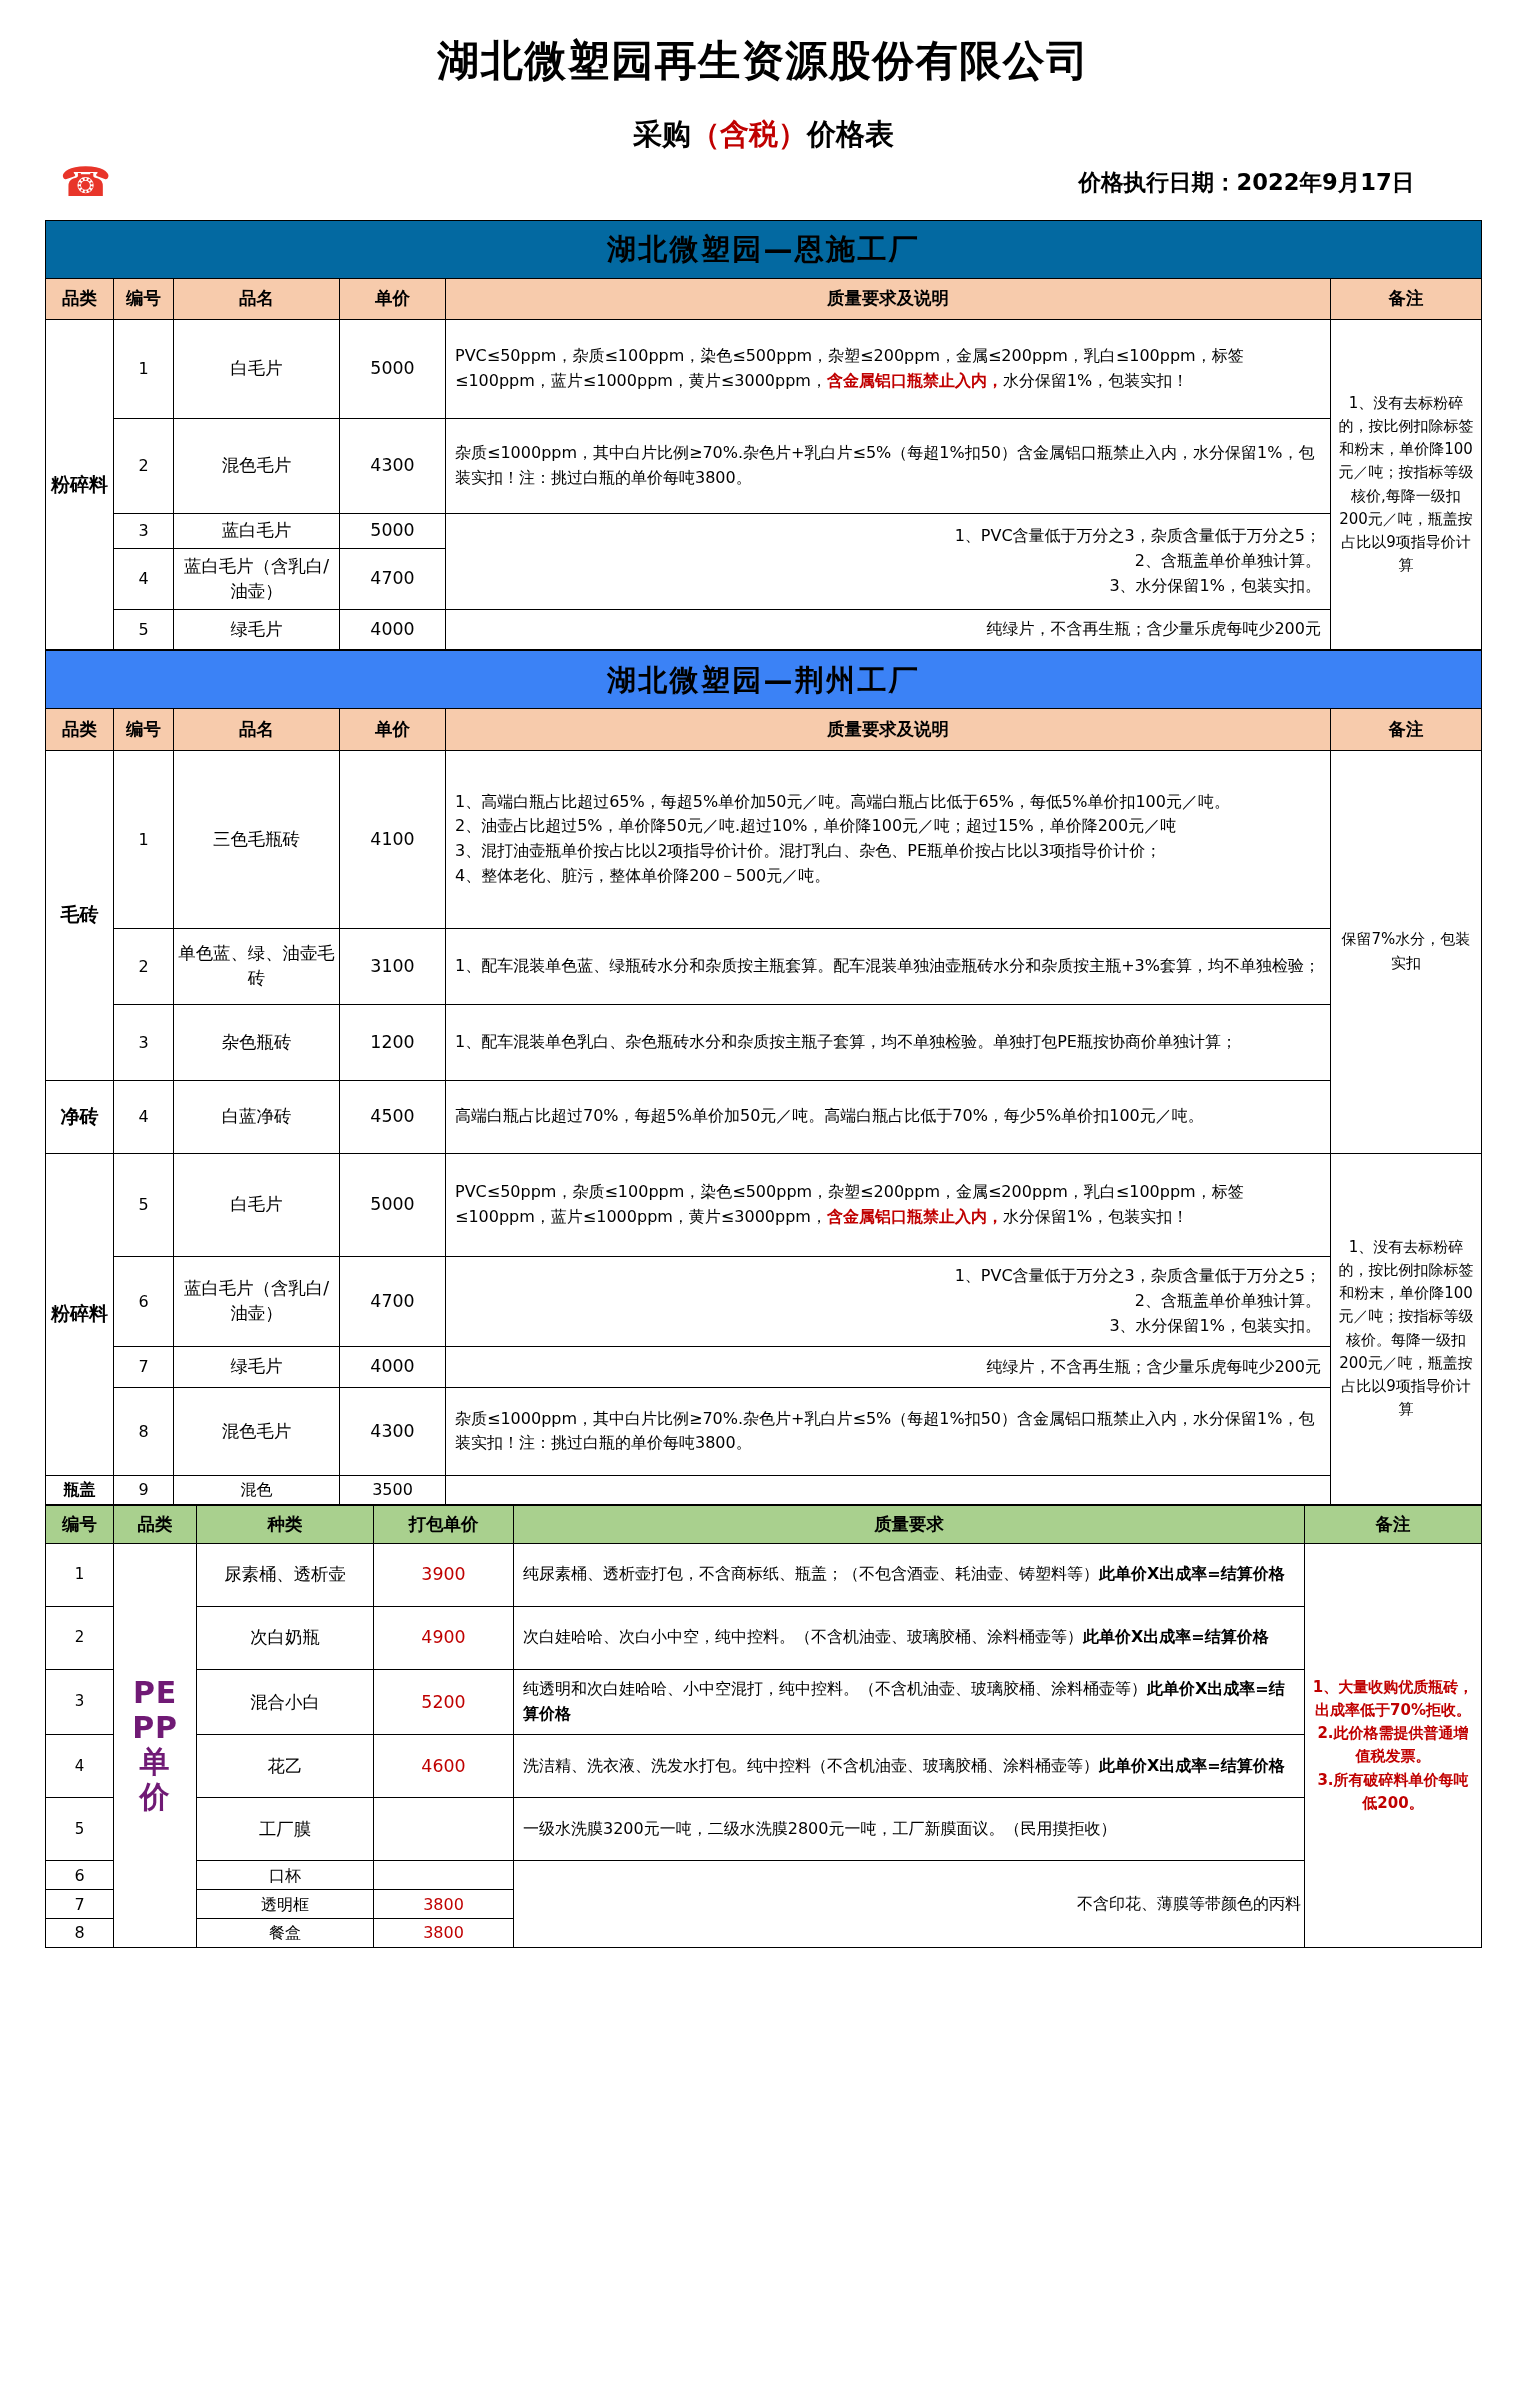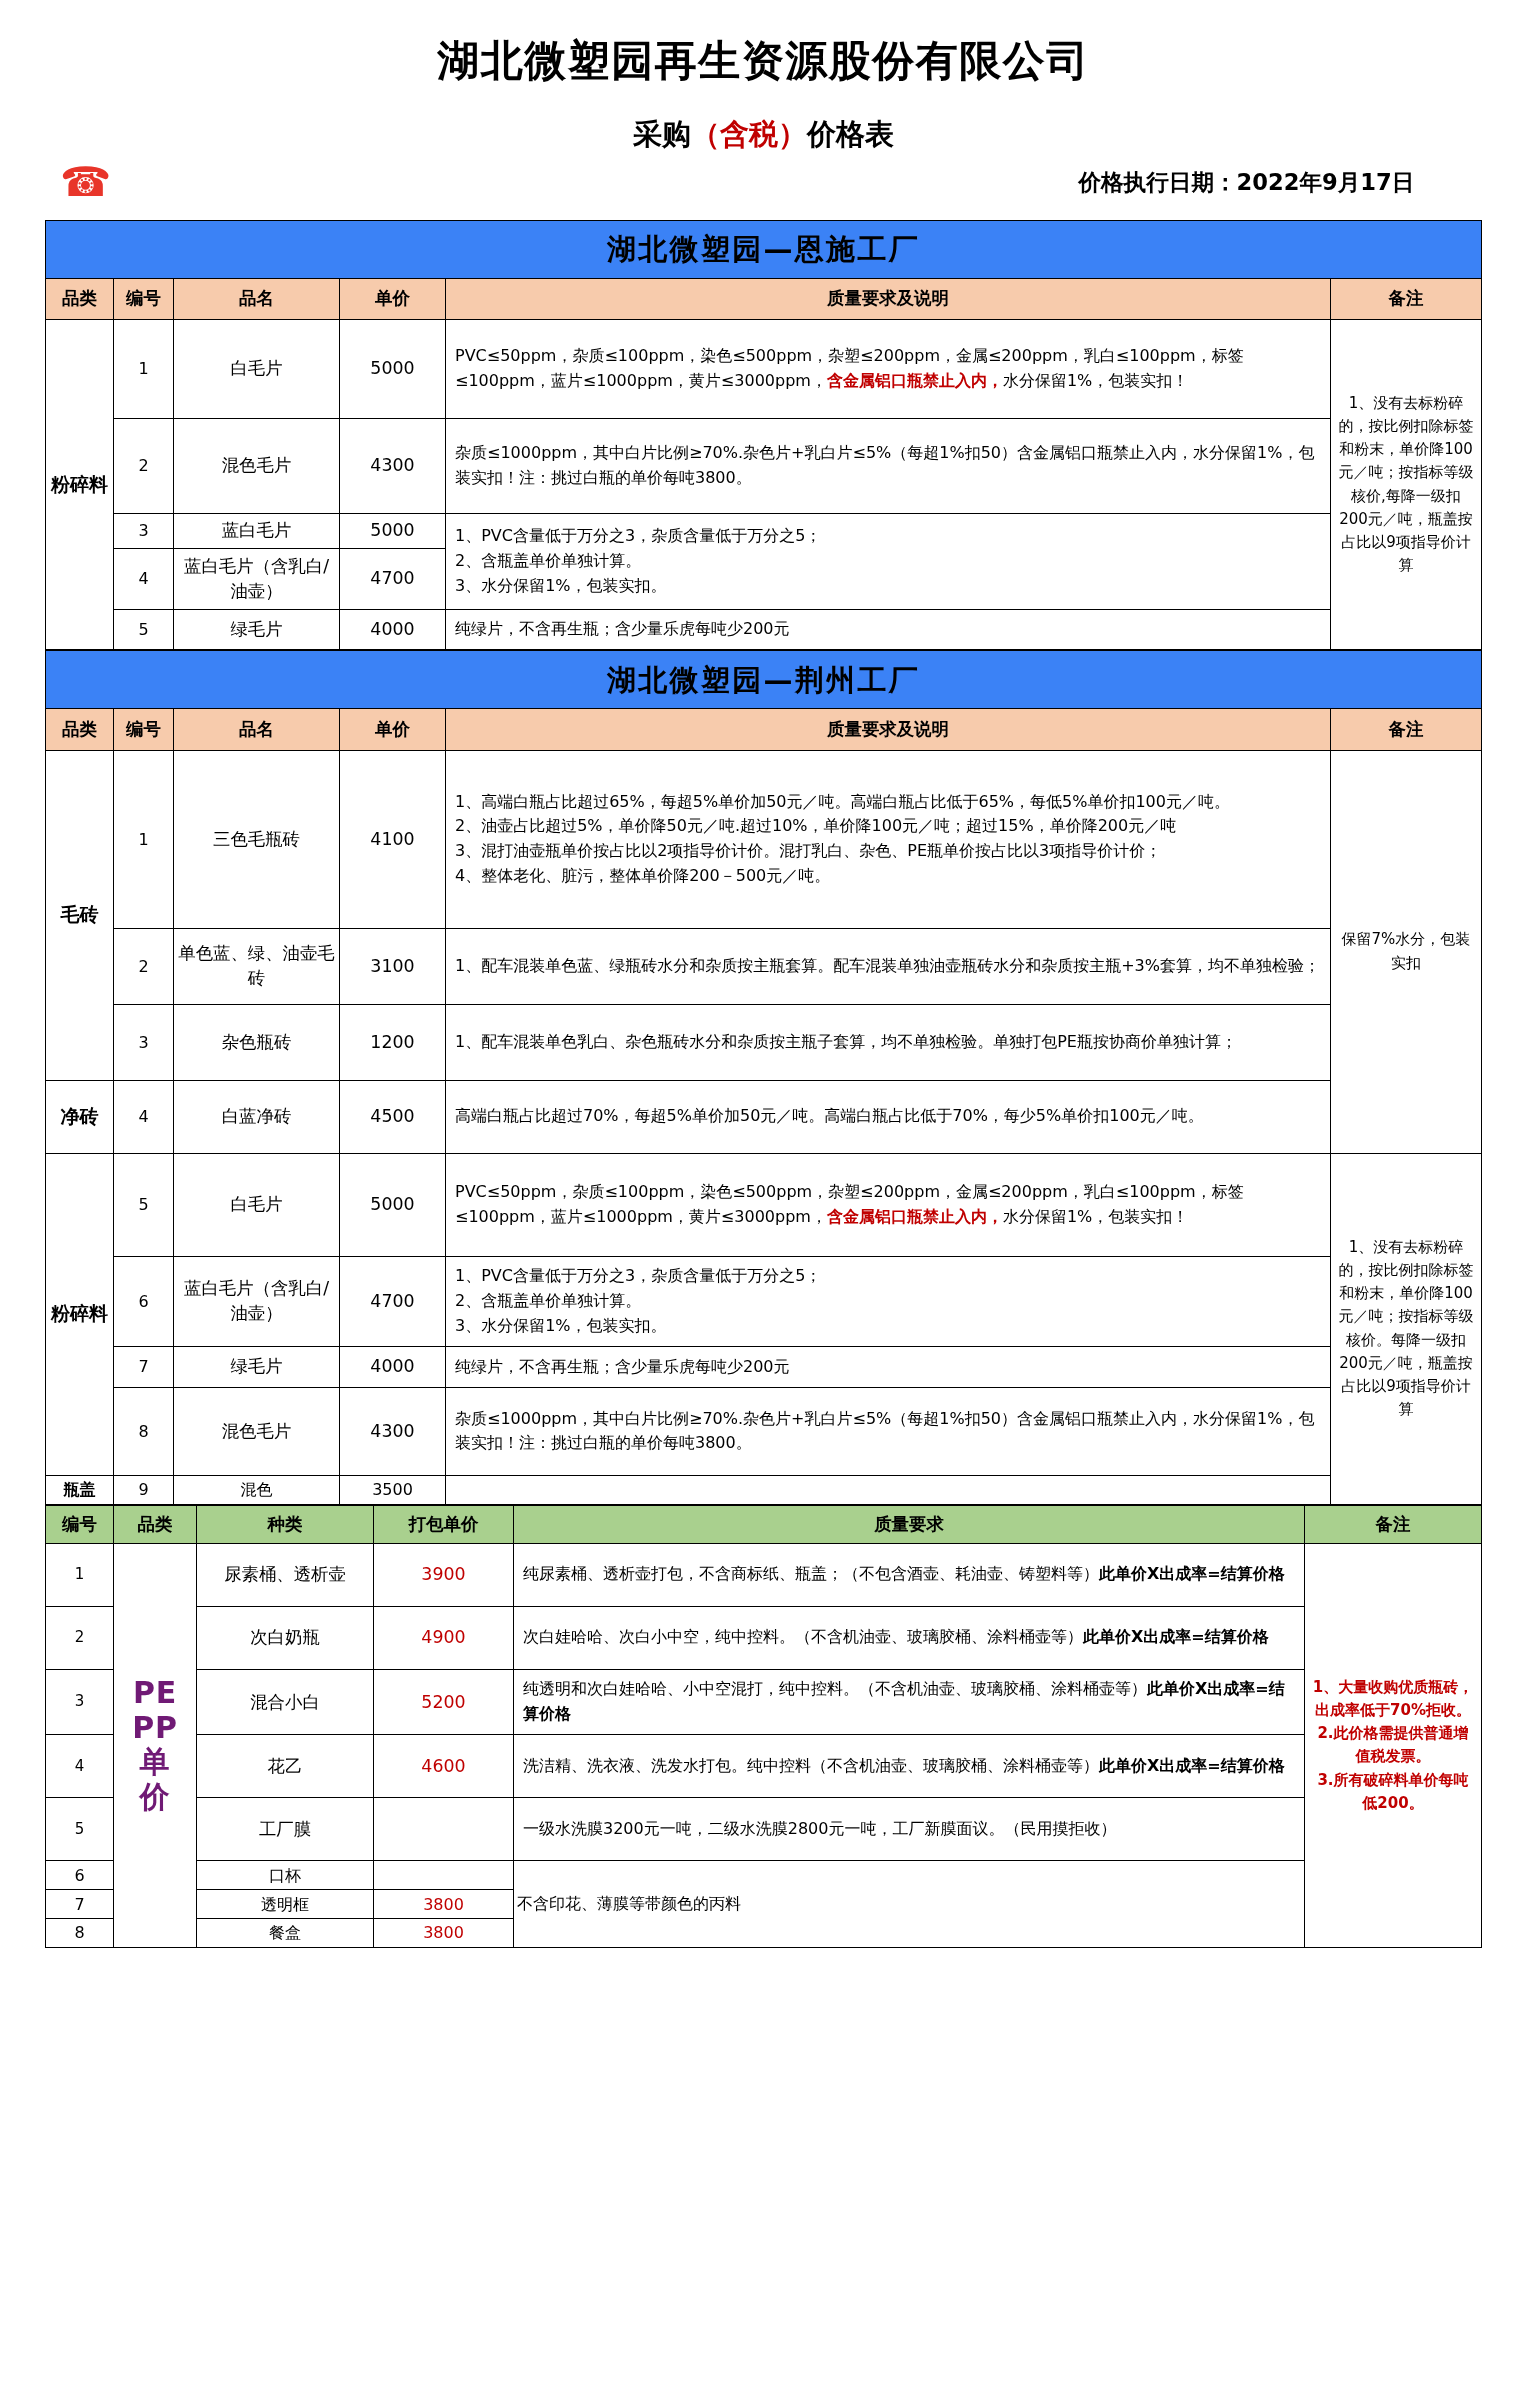--- a/index.html
+++ b/index.html
@@ -60,31 +60,31 @@
     line-height:1.45;
   }
   .outer{border:1.5px solid #000;}
 
   .banner{
     font-size:29px;
     font-weight:bold;
     letter-spacing:2.3px;
     padding:7.5px 0;
   }
-  .banner-yellow{background:#3b82f6;}
+  .banner-yellow{background:#0369a1;}
   .banner-orange{background:#3b82f6;}
 
   .hdr{background:#f7cbac;font-weight:bold;font-size:17.4px;padding:7.5px 3px;}
   .hdr-green{background:#a9d08e;font-weight:bold;font-size:17.4px;padding:6px 3px;}
 
   .cat{font-weight:bold;font-size:19px;}
   .name{font-size:17.4px;}
   .price{font-size:17.4px;}
   .desc{text-align:left;padding:7.5px 9px;font-size:16px;line-height:1.55;}
-  .desc-c{text-align:left;padding:7.5px 9px;font-size:16px;line-height:1.55;margin-top:40px;}
+  .desc-c{text-align:right;padding:7.5px 9px;font-size:16px;line-height:1.55;margin-top:40px;}
   .note{font-size:15px;line-height:1.55;padding:6px 7.5px;}
   .red{color:#c00000;margin-top:44px;}
   .redb{color:#c00000;font-weight:bold;}
 
   .pe-cell{
     color:#701a75;
     font-weight:bold;
     font-size:30px;
     line-height:1.15;
     letter-spacing:0.8px;

